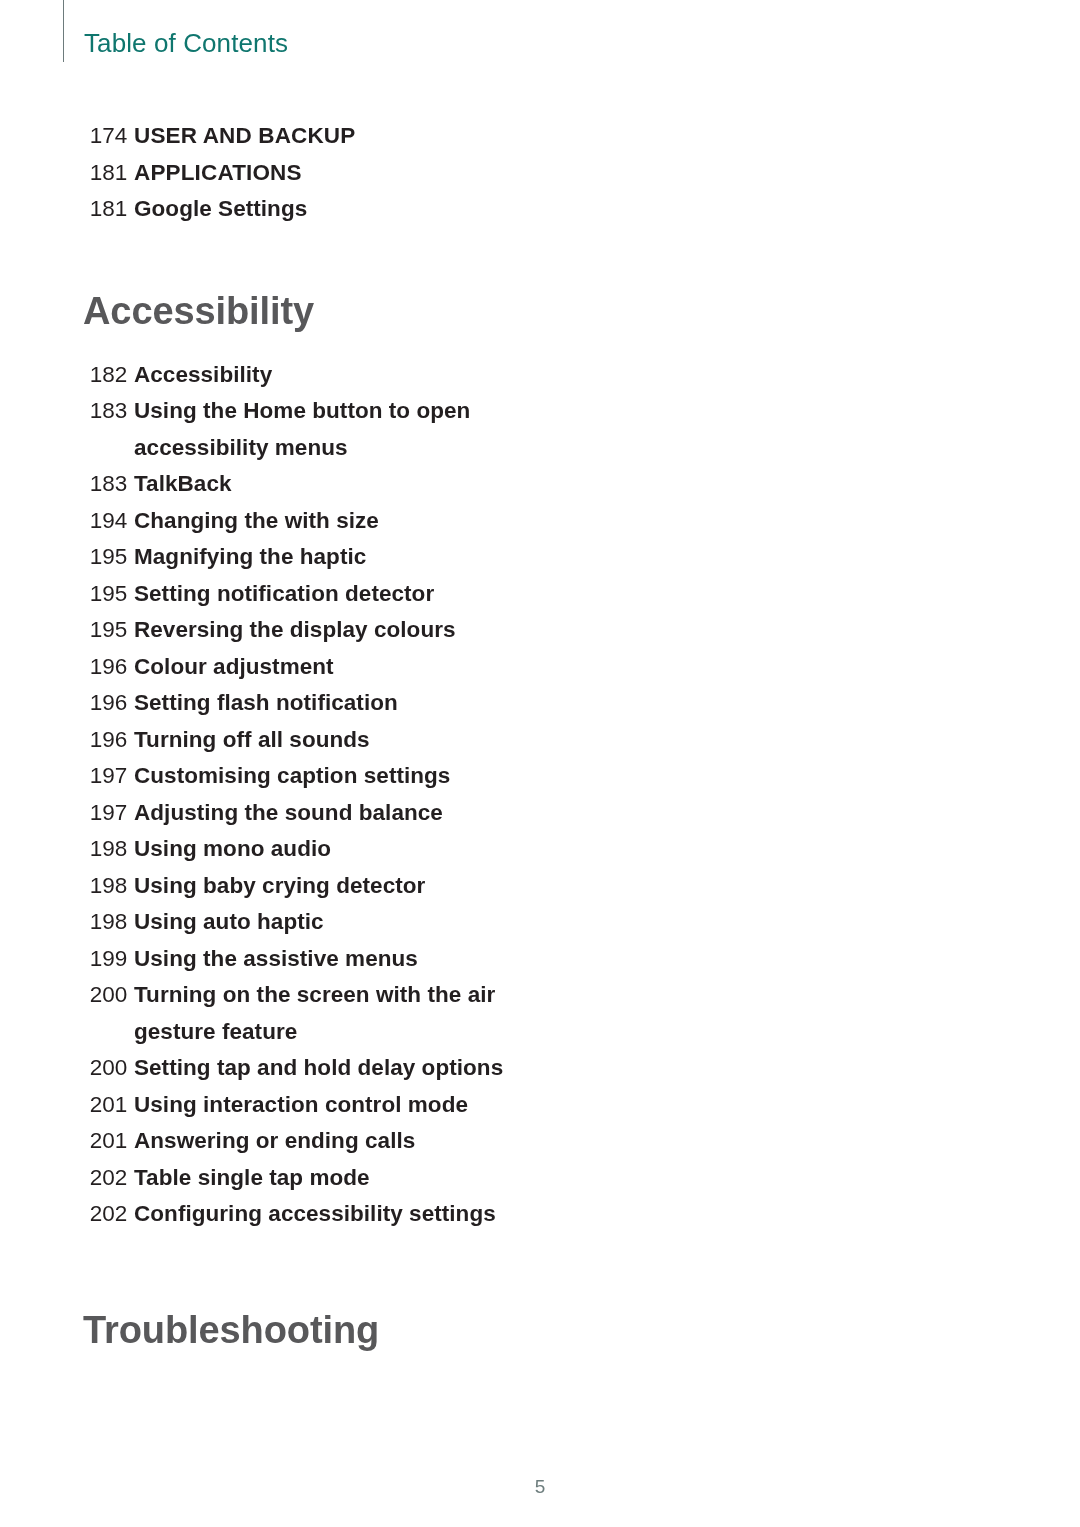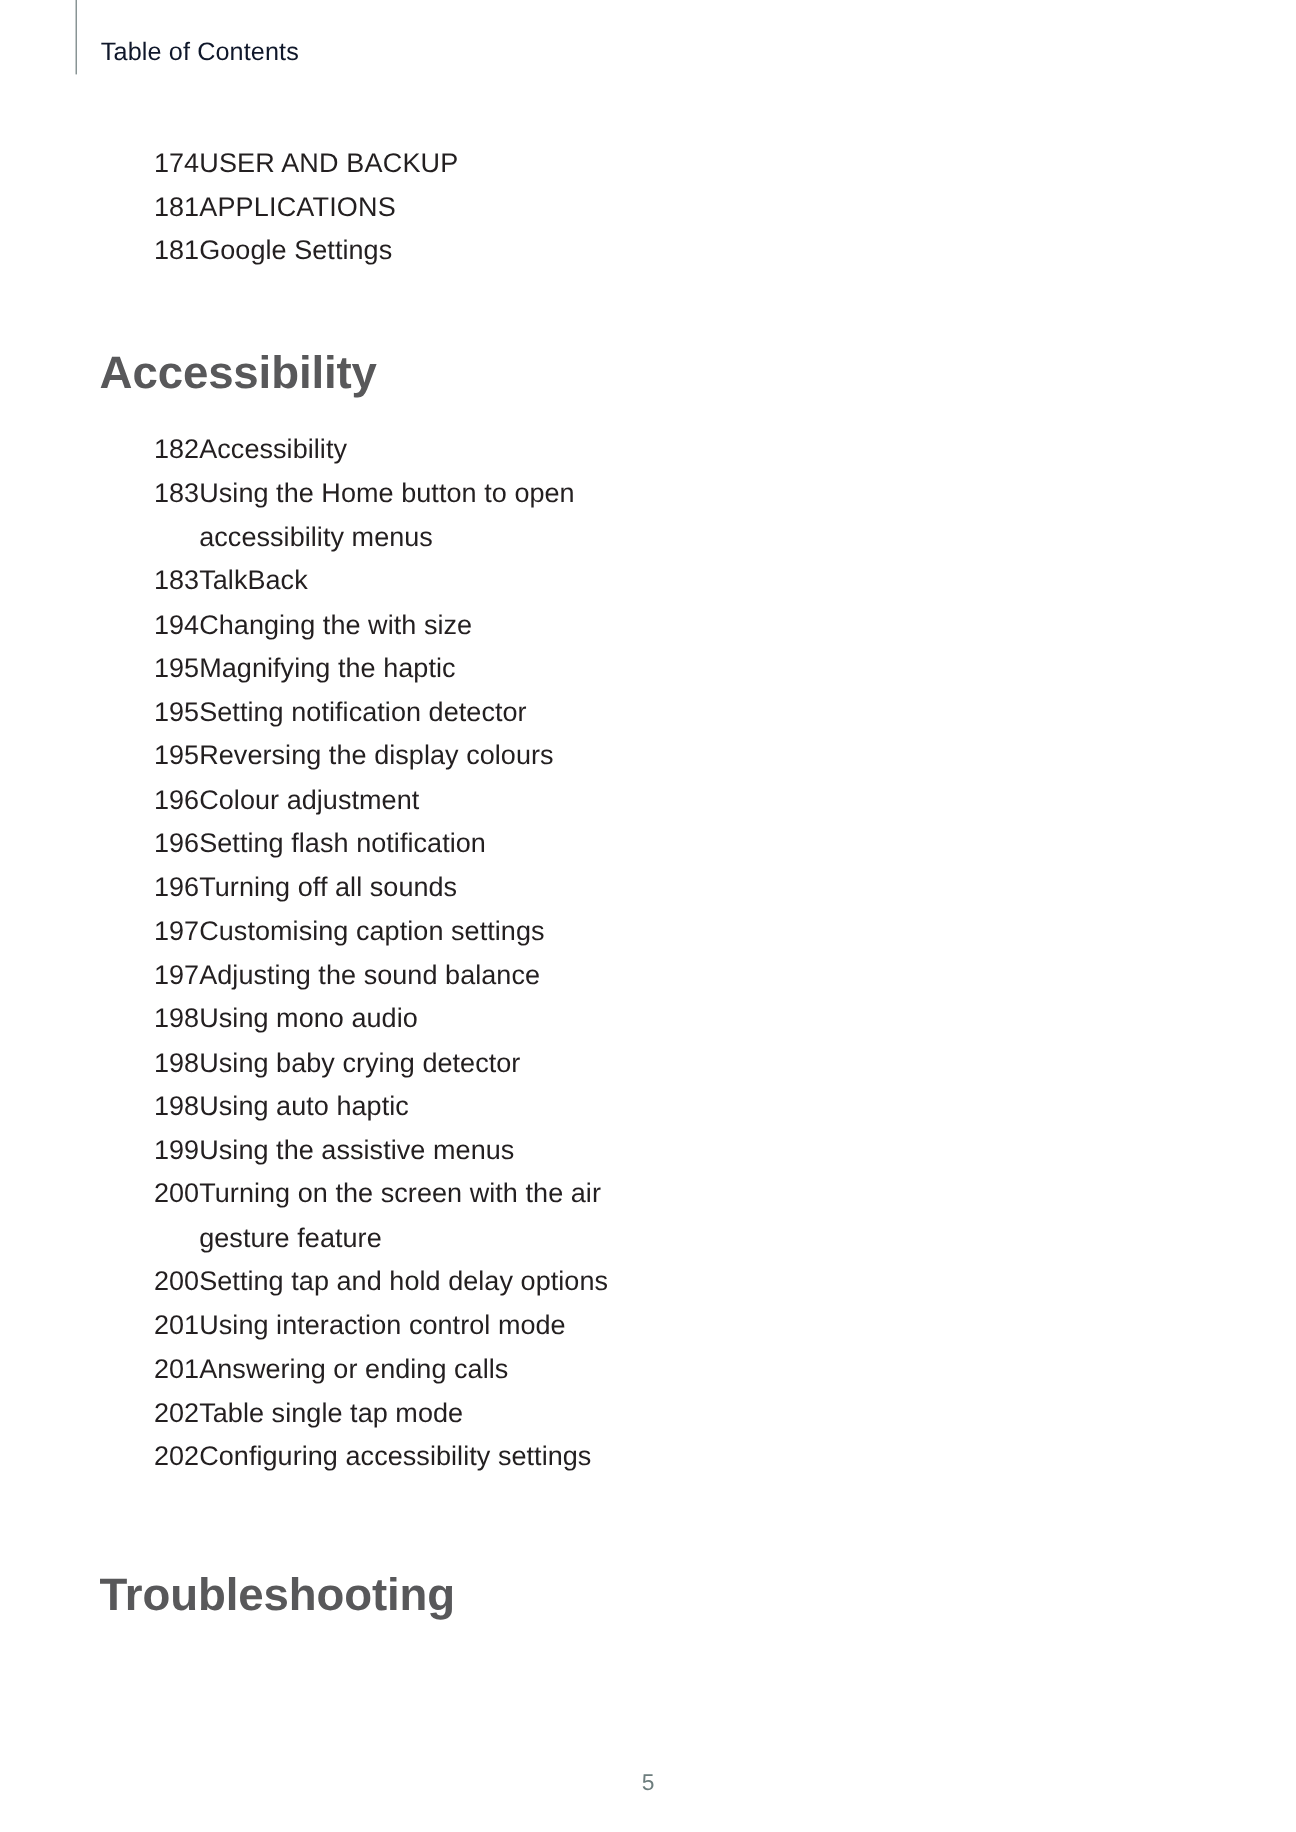--- a/index.html
+++ b/index.html
@@ -34,23 +34,23 @@
     display: flex;
     align-items: flex-end;
   }
   .header-rule {
     width: 1px;
     height: 62px;
     background: #6d7b7c;
     flex: none;
   }
   .header-title {
-    font-size: 21px;
+    font-size: 26px;
     line-height: 21px;
-    color: #0f172a;
+    color: #0f766e;
     letter-spacing: 0.1px;
     padding-left: 20px;
     padding-bottom: 8px;
     white-space: nowrap;
   }
 
   
   .content {
     position: absolute;
     left: 83px;
@@ -68,27 +68,27 @@
     display: flex;
     align-items: flex-start;
     font-size: 22.5px;
     line-height: 36.5px;
     color: #231f20;
     letter-spacing: 0.05px;
   }
   .toc-page {
     flex: none;
     width: 51px;
-    text-align: right;
+    text-align: center;
     white-space: nowrap;
-    margin-left: 32px;
   }
   .toc-title {
     flex: 1;
     white-space: pre-line;
+    font-weight: bold;
   }
   .toc-entry.uppercase .toc-title {
     letter-spacing: 0.15px;
   }
 
   
   .section-heading {
     font-size: 38px;
     line-height: 38px;
     font-weight: bold;

